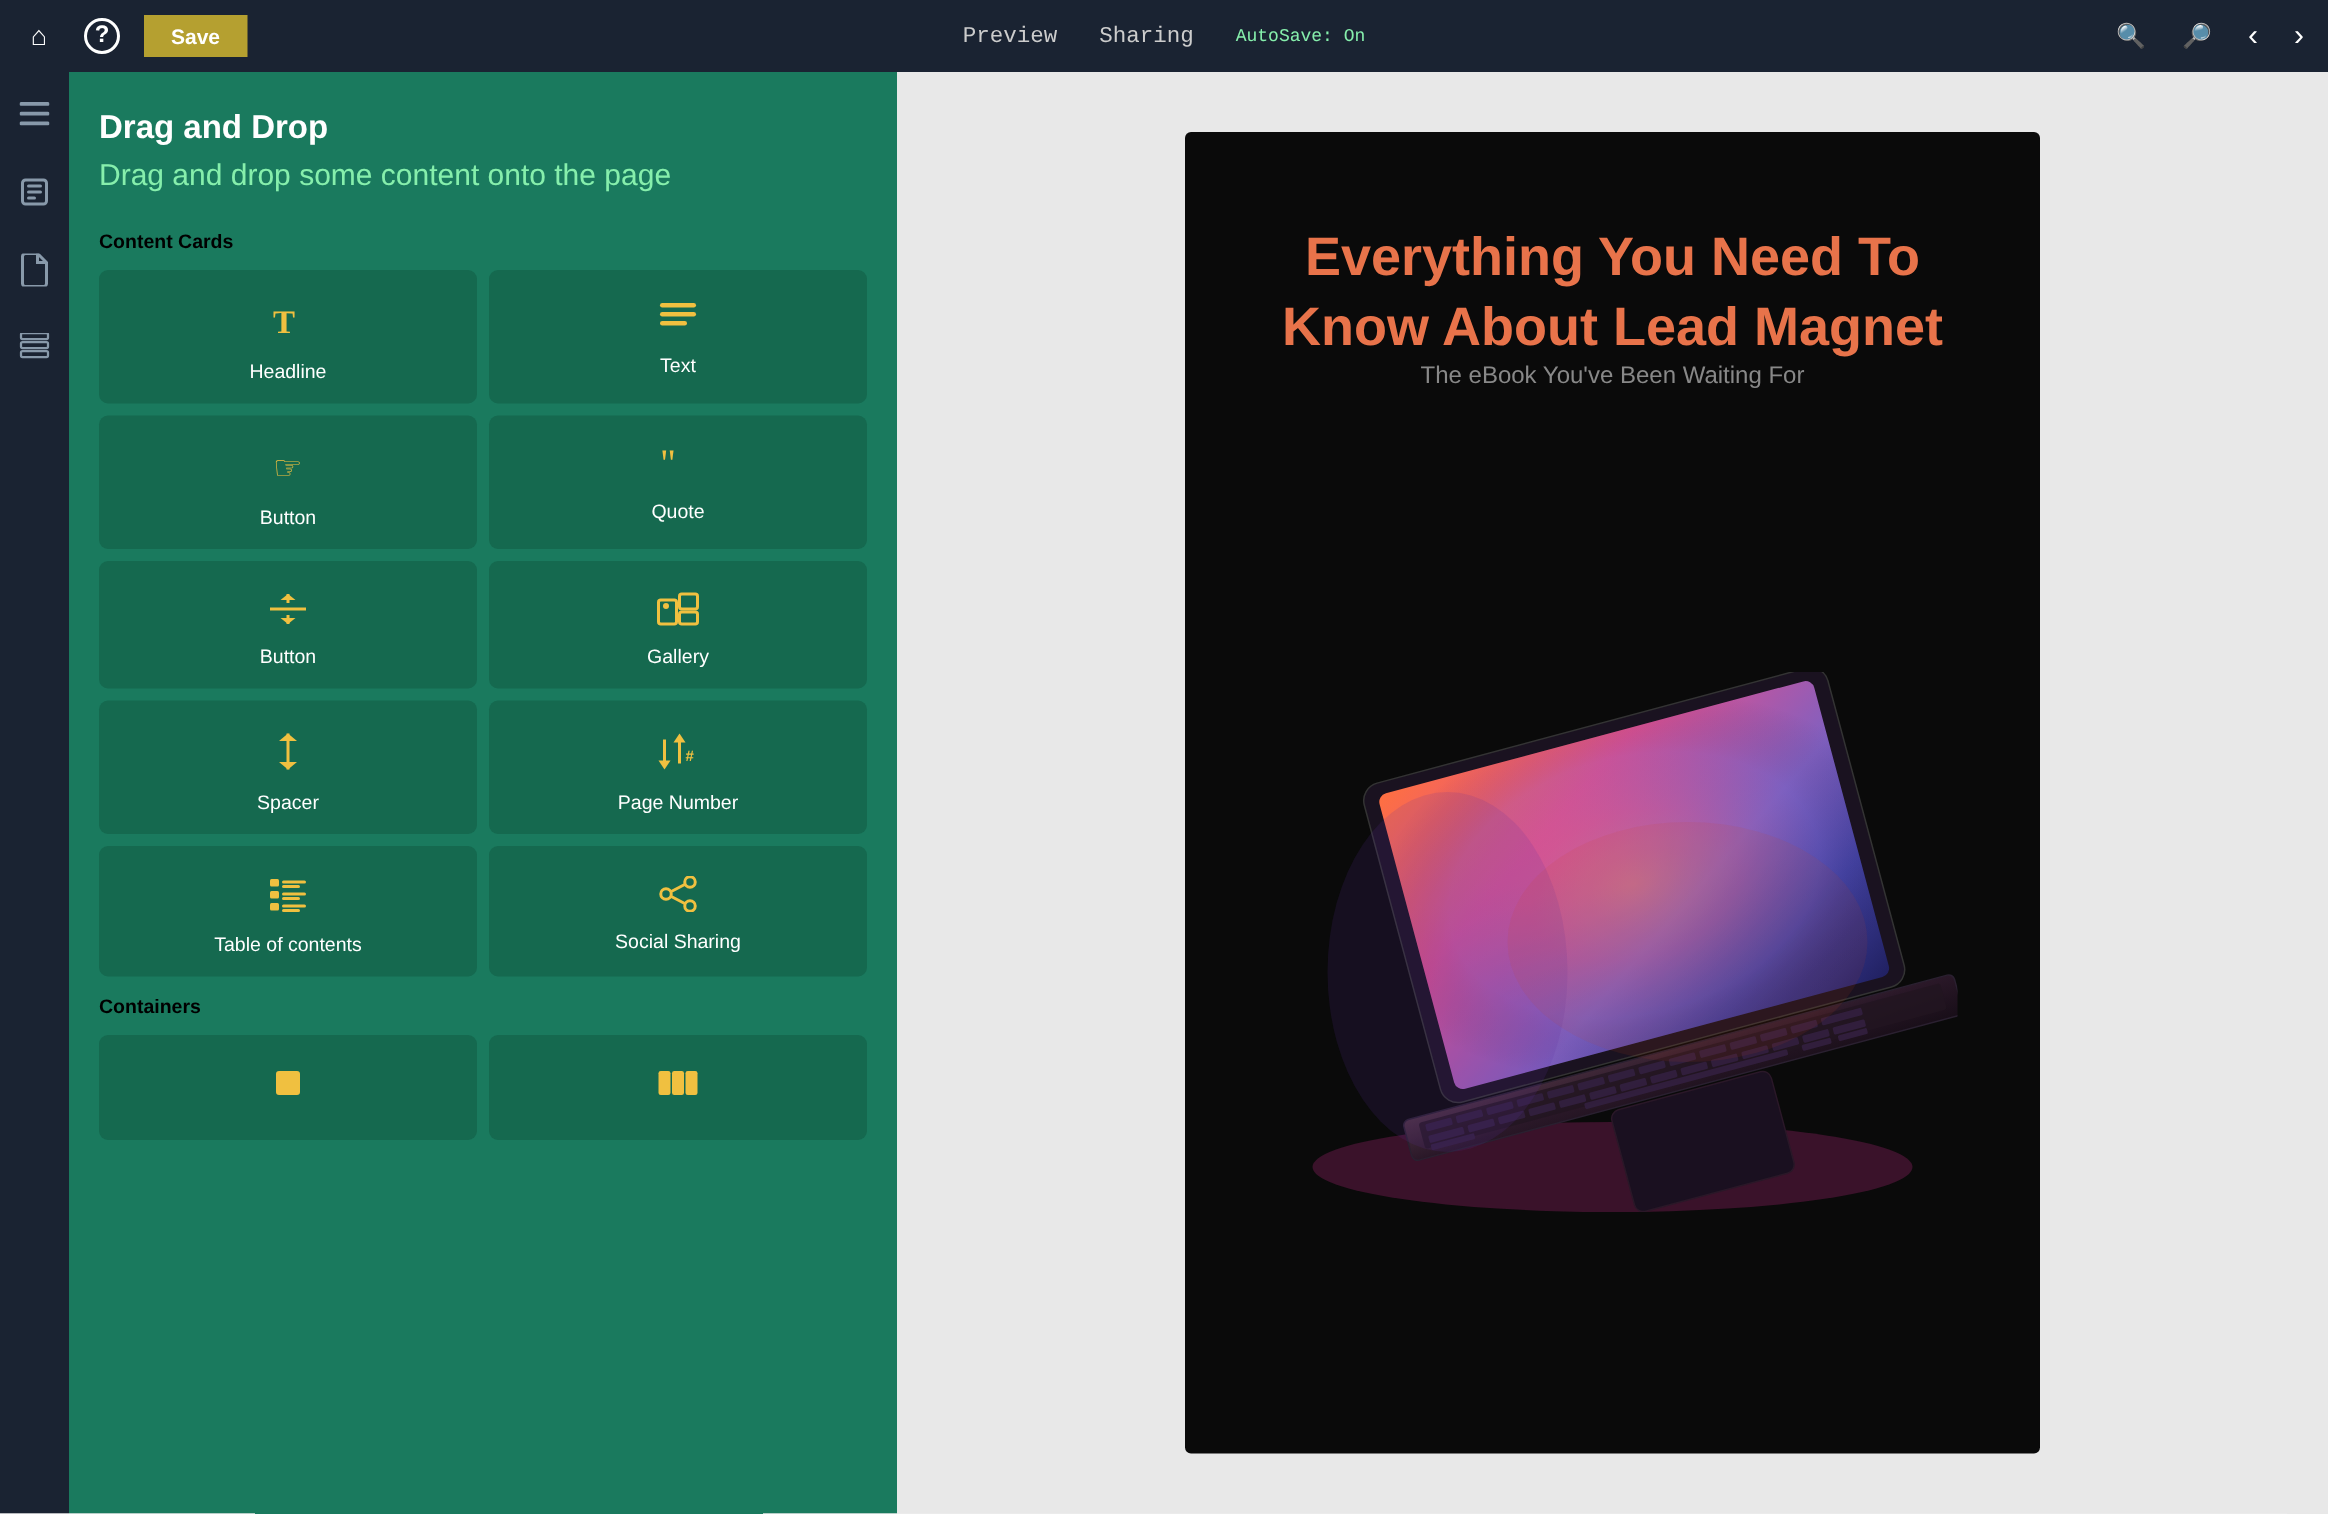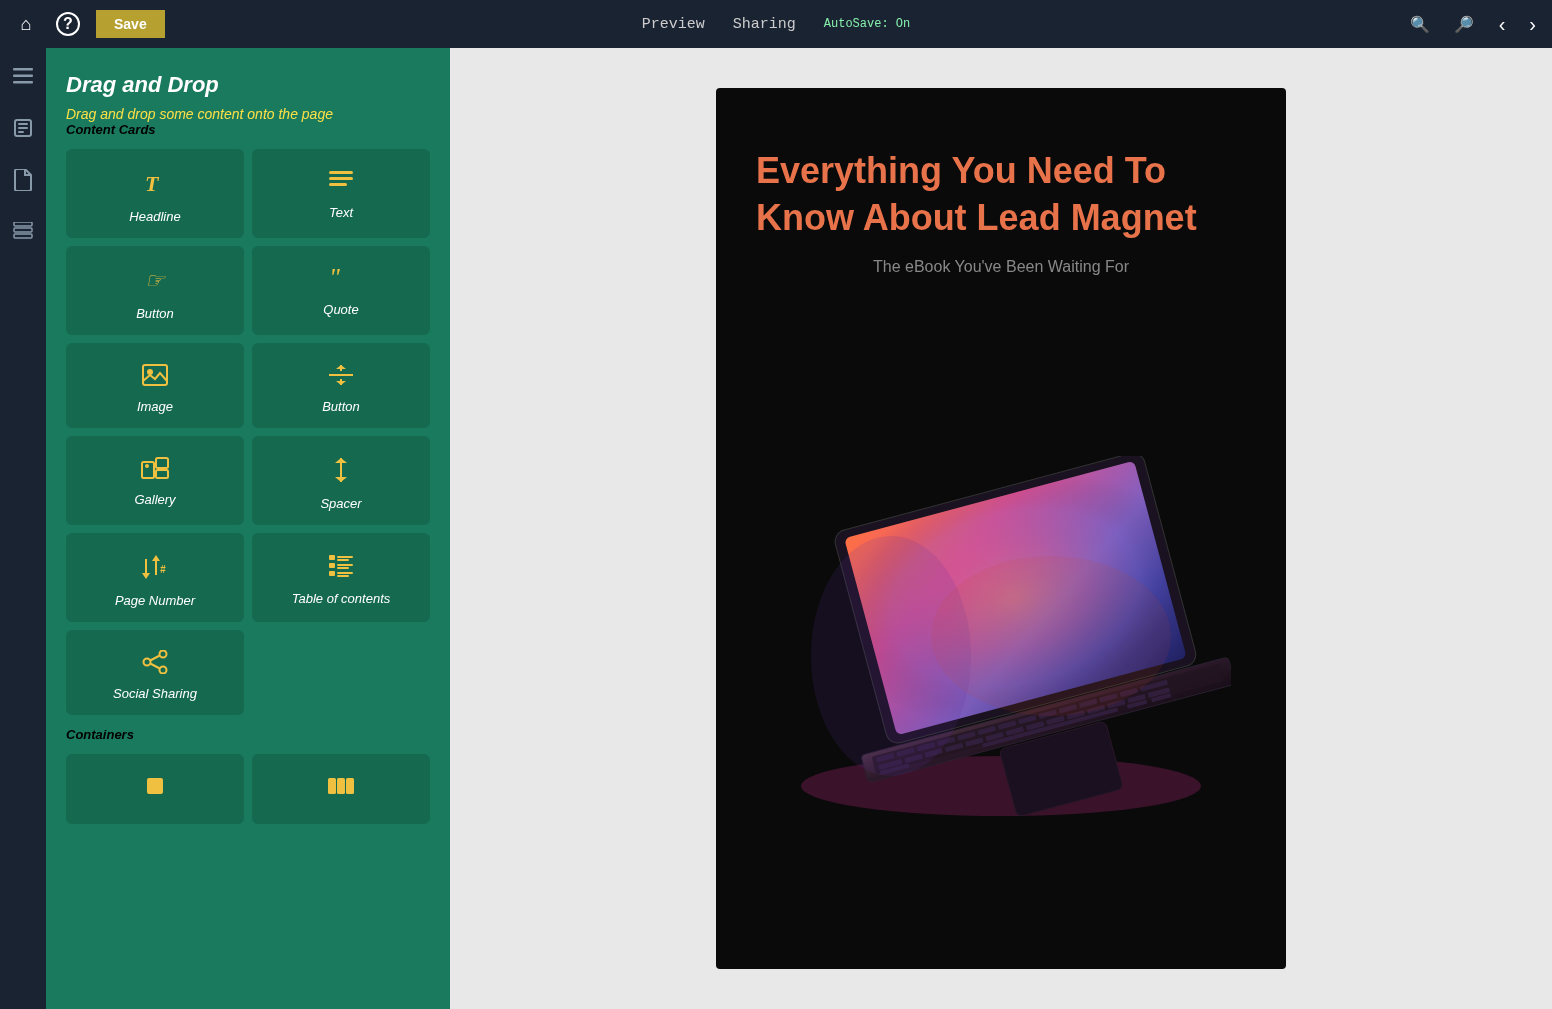--- a/index.html
+++ b/index.html
@@ -106,35 +106,35 @@
       height: 32px;
       display: flex;
       align-items: center;
       justify-content: center;
       border-radius: 4px;
     }
 
     
     .content-panel {
       background: #1a7a5e;
-      width: 404px;
+      width: 552px;
       overflow-y: auto;
       padding: 24px 20px;
       flex-shrink: 0;
-      font-style: italic;
     }
     .panel-title {
       color: #fff;
       font-size: 22px;
       font-weight: 700;
       margin-bottom: 8px;
     }
     .panel-subtitle {
-      color: #fde047;
-      font-size: 14px;
+      color: #86efac;
+      font-size: 20px;
+      margin-bottom: 24px;
     }
     .section-label {
       color: #000000;
       font-size: 13px;
       font-weight: 600;
       margin-bottom: 12px;
       text-transform: none;
     }
     .cards-grid {
       display: grid;
@@ -182,22 +182,23 @@
       flex-direction: column;
       align-items: center;
       padding: 60px 40px 0;
       position: relative;
       overflow: hidden;
     }
     .ebook-title {
       color: #e8734a;
       font-size: 36px;
       font-weight: 700;
+      text-align: center;
       line-height: 1.3;
-      margin-bottom: 16px;
+      margin-bottom: 0;
     }
     .ebook-subtitle {
       color: #888;
       font-size: 16px;
       text-align: center;
       margin-bottom: 28px;
     }
     .ebook-image-area {
       width: 100%;
       flex: 1;
@@ -306,30 +307,20 @@
 
       <div class="card">
         <div class="card-icon">
           <svg width="28" height="24" viewBox="0 0 28 24" fill="none">
             <text x="2" y="20" font-size="26" fill="#f0c040" font-family="Georgia,serif">"</text>
           </svg>
         </div>
         <div class="card-label">Quote</div>
       </div>
 
-      <div class="card">
-        <div class="card-icon">
-          <svg width="28" height="24" viewBox="0 0 28 24" fill="none">
-            <rect x="2" y="2" width="24" height="20" rx="2" stroke="#f0c040" stroke-width="2" fill="none"></rect>
-            <circle cx="9" cy="9" r="3" fill="#f0c040"></circle>
-            <path d="M2 18 L9 12 L14 16 L19 10 L26 18" stroke="#f0c040" stroke-width="2" fill="none"></path>
-          </svg>
-        </div>
-        <div class="card-label">Image</div>
-      </div>
 
       <div class="card">
         <div class="card-icon">
           <svg width="28" height="24" viewBox="0 0 28 24" fill="none">
             <line x1="14" y1="2" x2="14" y2="8" stroke="#f0c040" stroke-width="2"></line>
             <line x1="2" y1="12" x2="26" y2="12" stroke="#f0c040" stroke-width="2"></line>
             <line x1="14" y1="16" x2="14" y2="22" stroke="#f0c040" stroke-width="2"></line>
             <polygon points="9,6 14,2 19,6" fill="#f0c040"></polygon>
             <polygon points="9,18 14,22 19,18" fill="#f0c040"></polygon>
           </svg>

